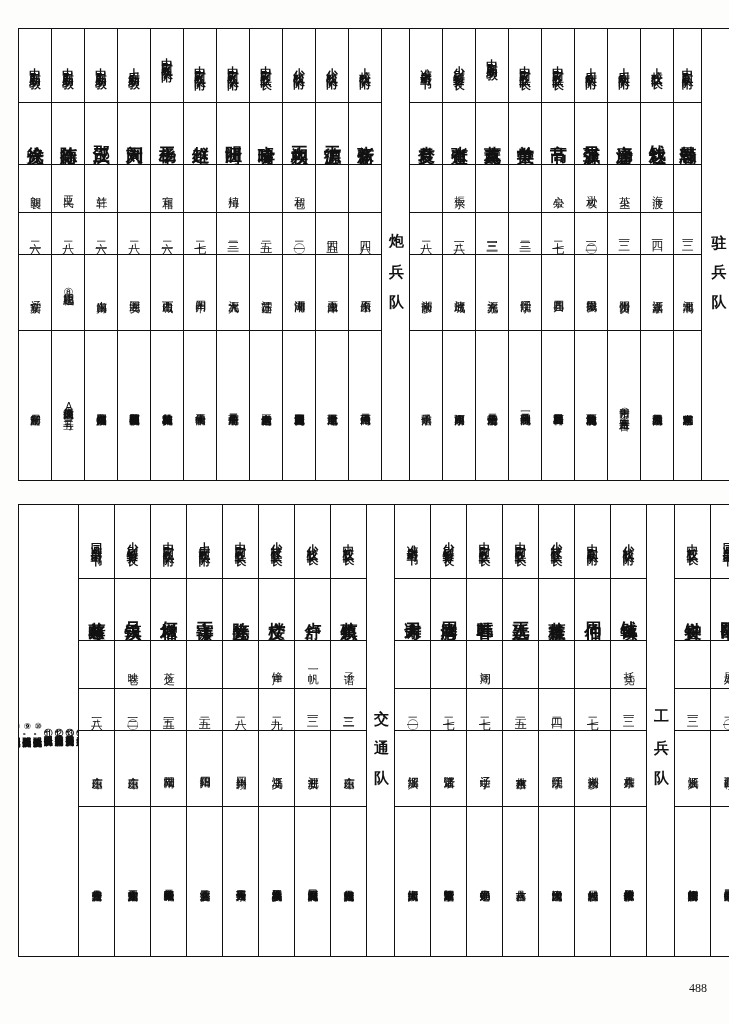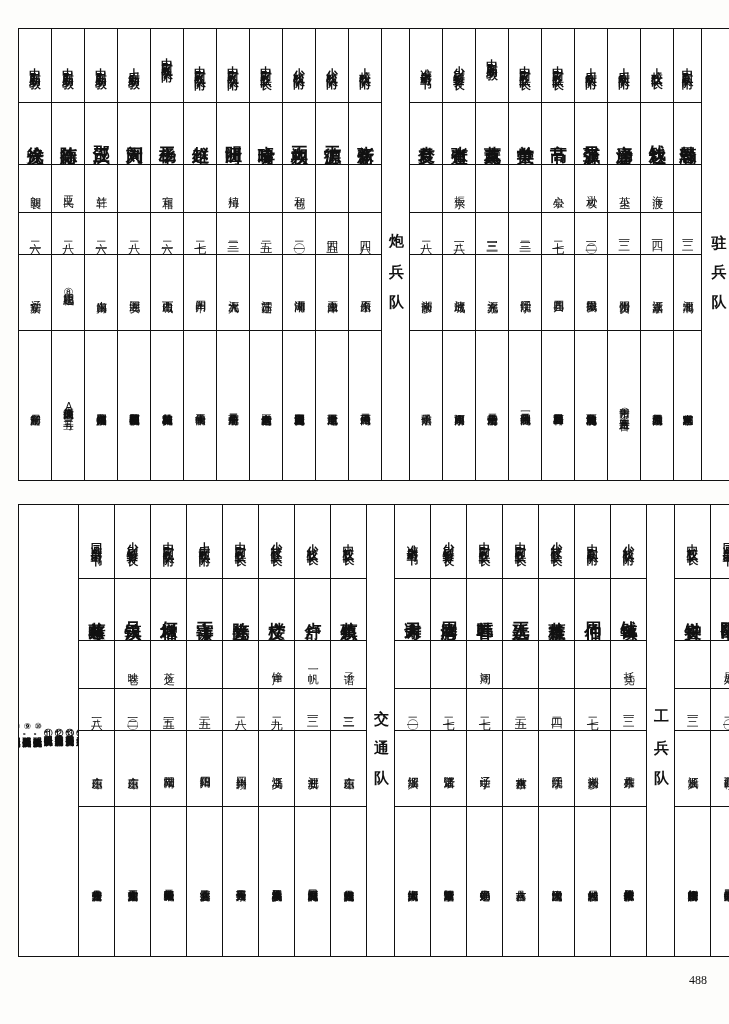--- a/index.html
+++ b/index.html
@@ -51,21 +51,21 @@
   .r-head .vt{font-size:11.5px;font-weight:bold;letter-spacing:.28em;}
   .r-name .vt{font-size:17px;font-weight:bold;letter-spacing:.06em;}
   .r-alias .vt{font-size:11px;letter-spacing:.18em;}
   .r-age .vt{font-size:12px;letter-spacing:.10em;}
   .r-origin .vt{font-size:11px;letter-spacing:.02em;}
   .r-addr .vt{font-size:10.5px;letter-spacing:0;line-height:1.12;}
   .grp .vt{font-size:15px;font-weight:bold;letter-spacing:.42em;}
   .notes .vt{font-size:8.6px;line-height:1.25;letter-spacing:0;}
   .pagenum{
     position:absolute;
-    right:22px;bottom:36px;
+    right:22px;bottom:28px;
     font-size:12px;
     font-family:"Liberation Serif",serif;
     color:#111;
   }
   .blockwrap{position:absolute;}
 </style>
 </head>
 <body>
 
 <div class="page">

